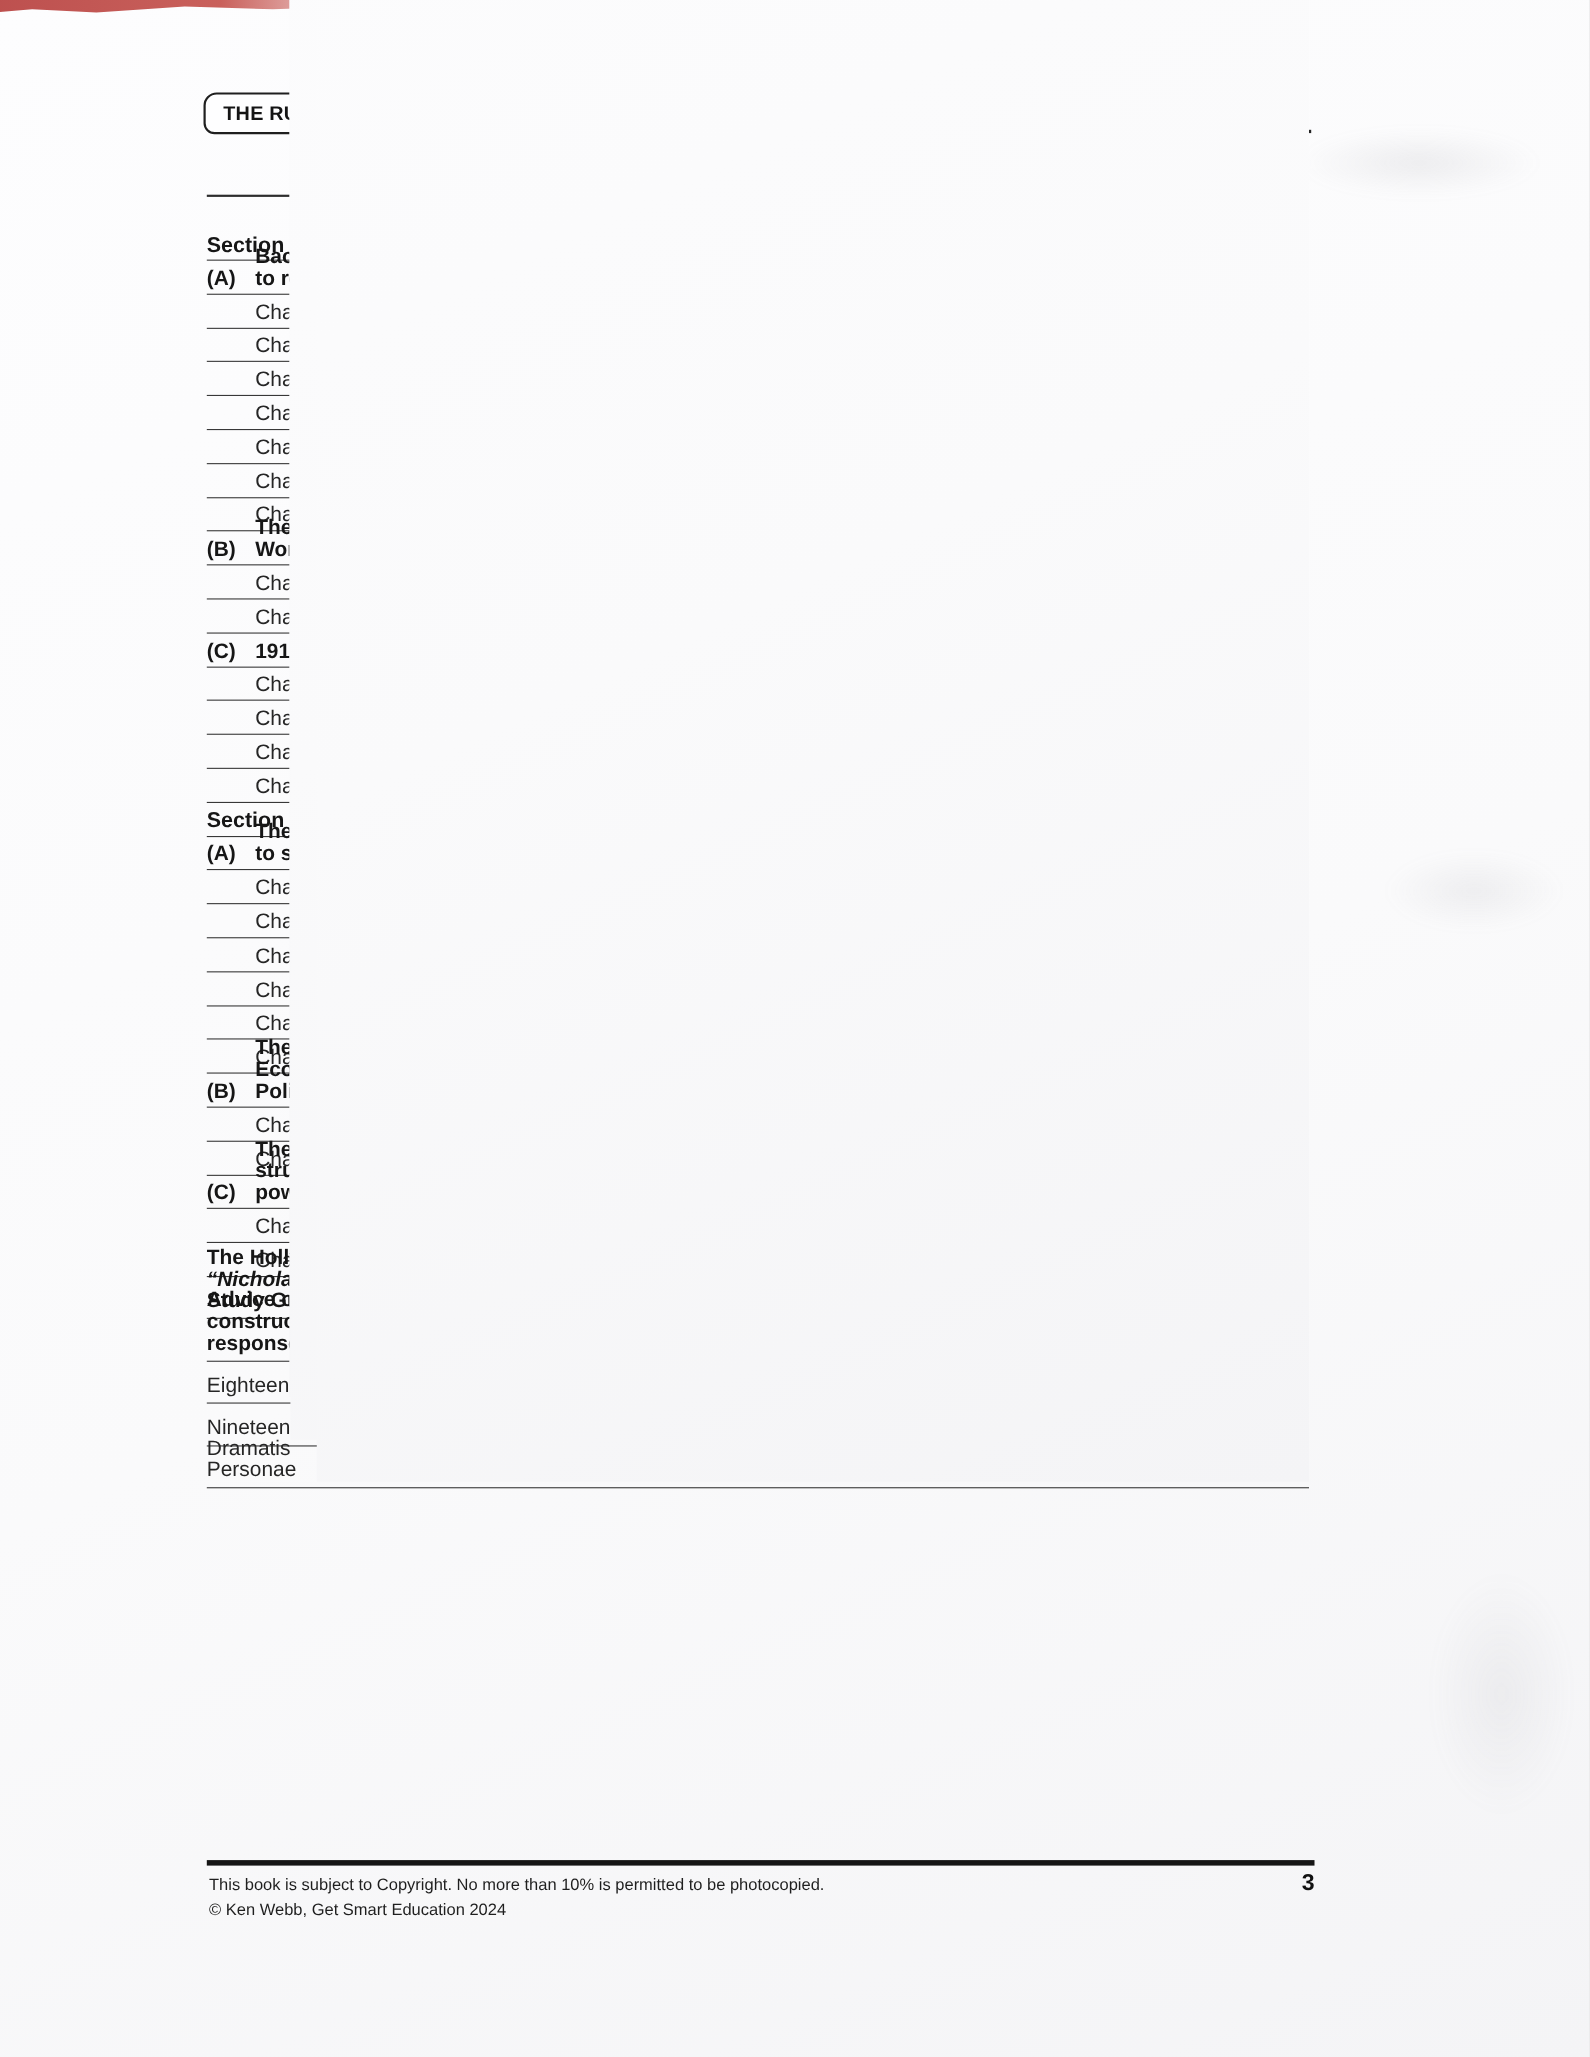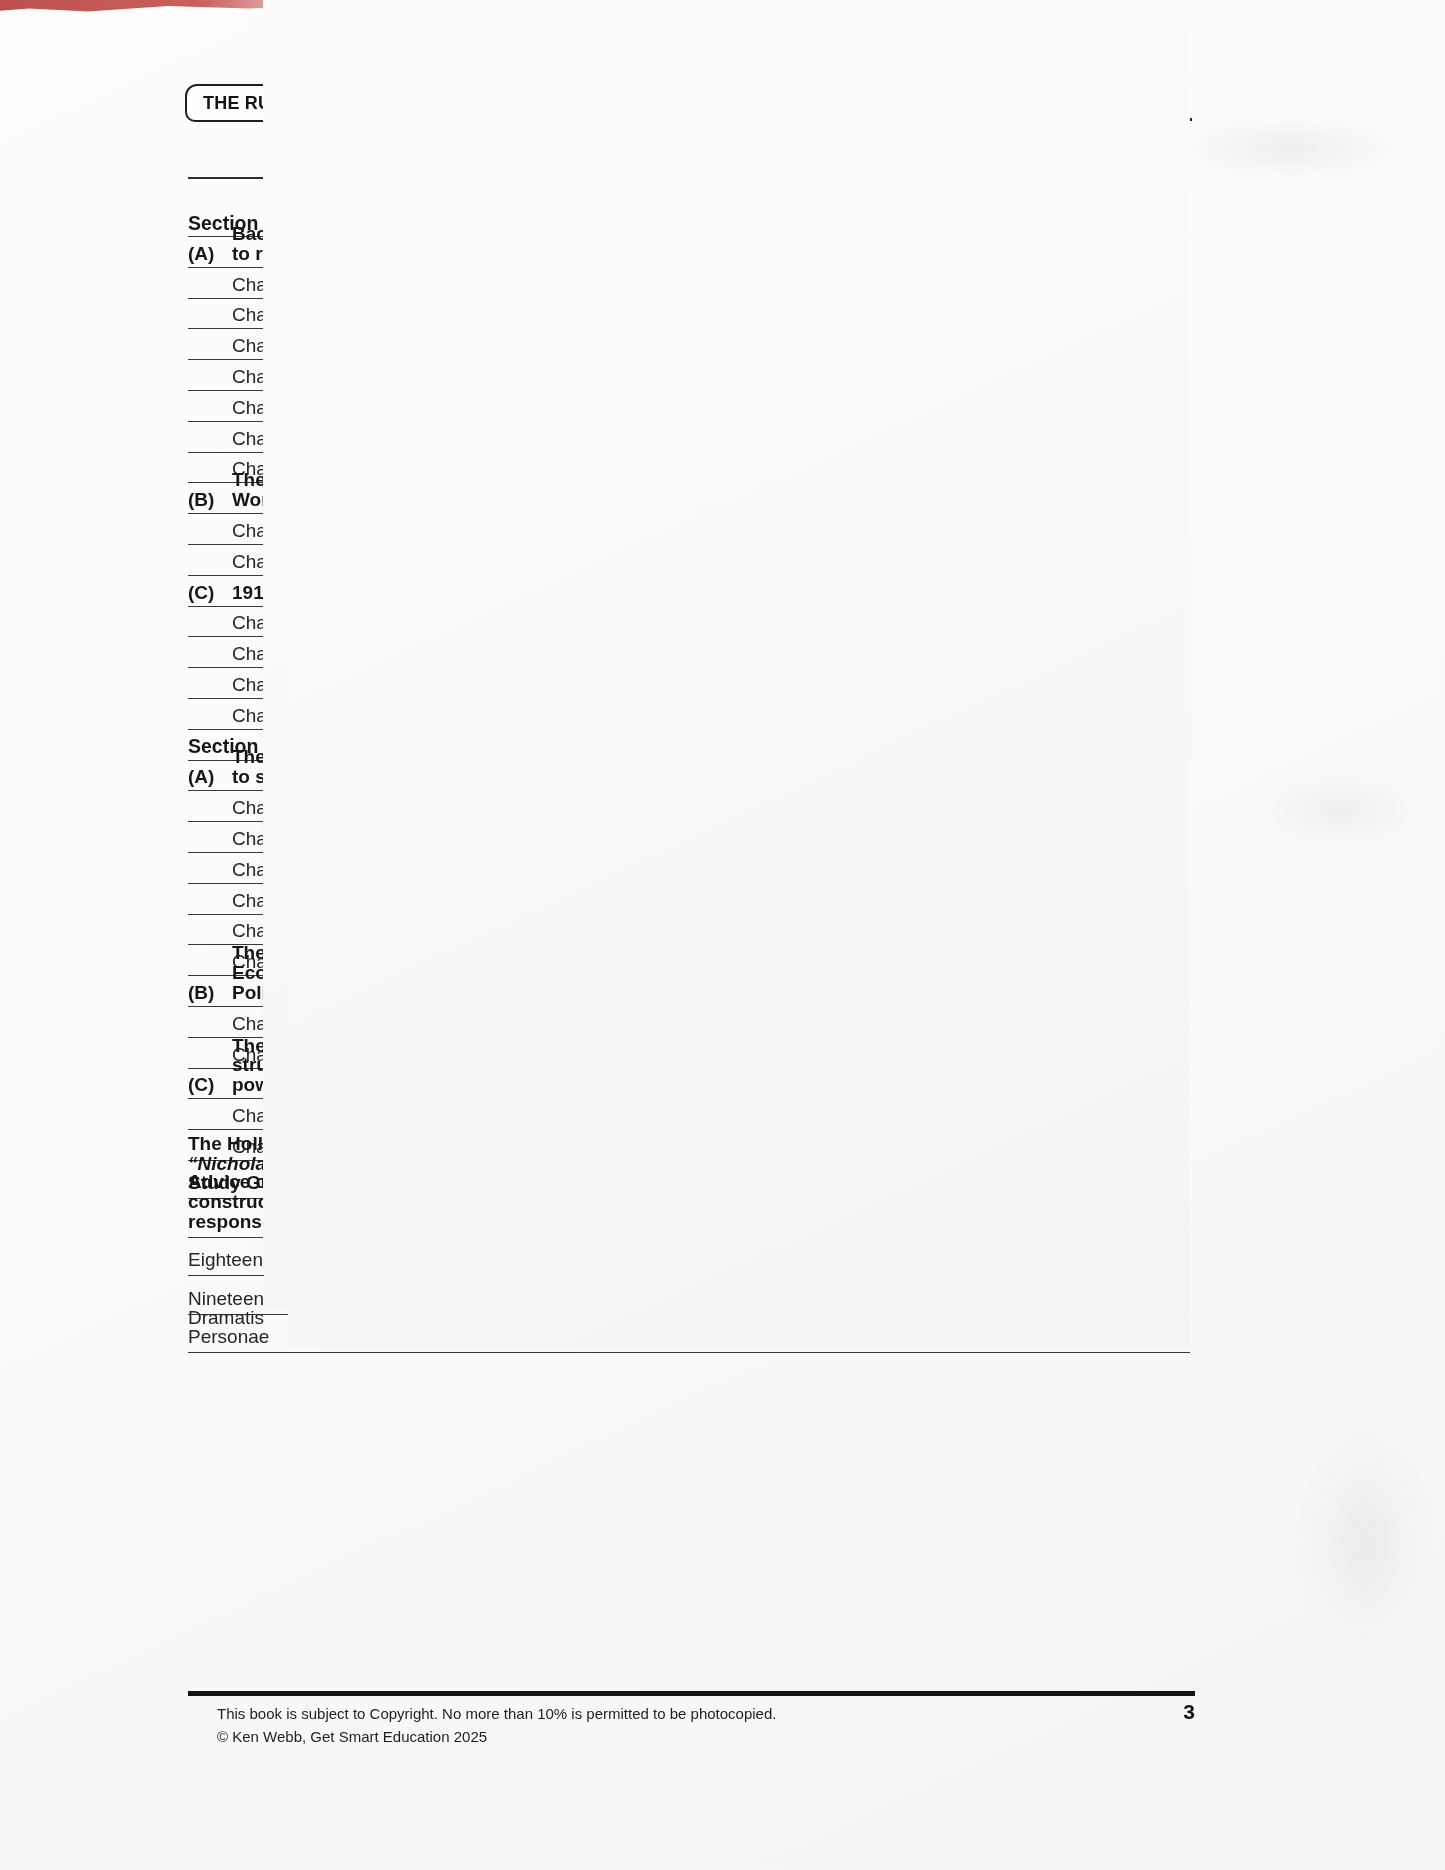--- a/index.html
+++ b/index.html
@@ -56,21 +56,21 @@
   .row.lettered .letter{flex:0 0 44px;font-weight:bold;color:#161616;}
   .row.lettered .label{font-weight:bold;color:#161616;}
   .row.chapter{padding-left:44px;}
   .row.chapter .name{flex:0 0 auto;min-width:176px;}
   .row.chapter .dash{padding-right:12px;}
   .row.entry .label em{font-style:italic;}
   .row.entry.bold .label{font-weight:bold;color:#161616;}
 
   
   .footer-rule{position:absolute;left:188px;top:1691px;width:1007px;height:5px;background:#151515;}
-  .footer-text{position:absolute;left:190px;top:1702px;font-size:15px;color:#1f1f1f;line-height:1.55;margin-left:27px;}
+  .footer-text{position:absolute;left:190px;top:1702px;font-size:15px;color:#1f1f1f;line-height:1.55;}
   .footer-page{position:absolute;top:1700px;left:188px;width:1007px;text-align:right;font-size:21px;font-weight:bold;color:#111;}
 </style>
 </head>
 <body>
 
 <div class="page">
 
   <div class="red-edge"></div>
   <div class="smudge s1"></div>
   <div class="smudge s2"></div>
@@ -277,17 +277,17 @@
       </div>
       <div class="row entry tall">
         <span class="label">Dramatis Personae</span>
         <span class="page">201</span>
       </div>
     </div>
 
   <div class="footer-rule"></div>
   <div class="footer-text">
     <div>This book is subject to Copyright. No more than 10% is permitted to be photocopied.</div>
-    <div>© Ken Webb, Get Smart Education 2025</div>
+    <div>© Ken Webb, Get Smart Education 2024</div>
   </div>
   <div class="footer-page">3</div>
 
 </div>
 
 </body></html>

